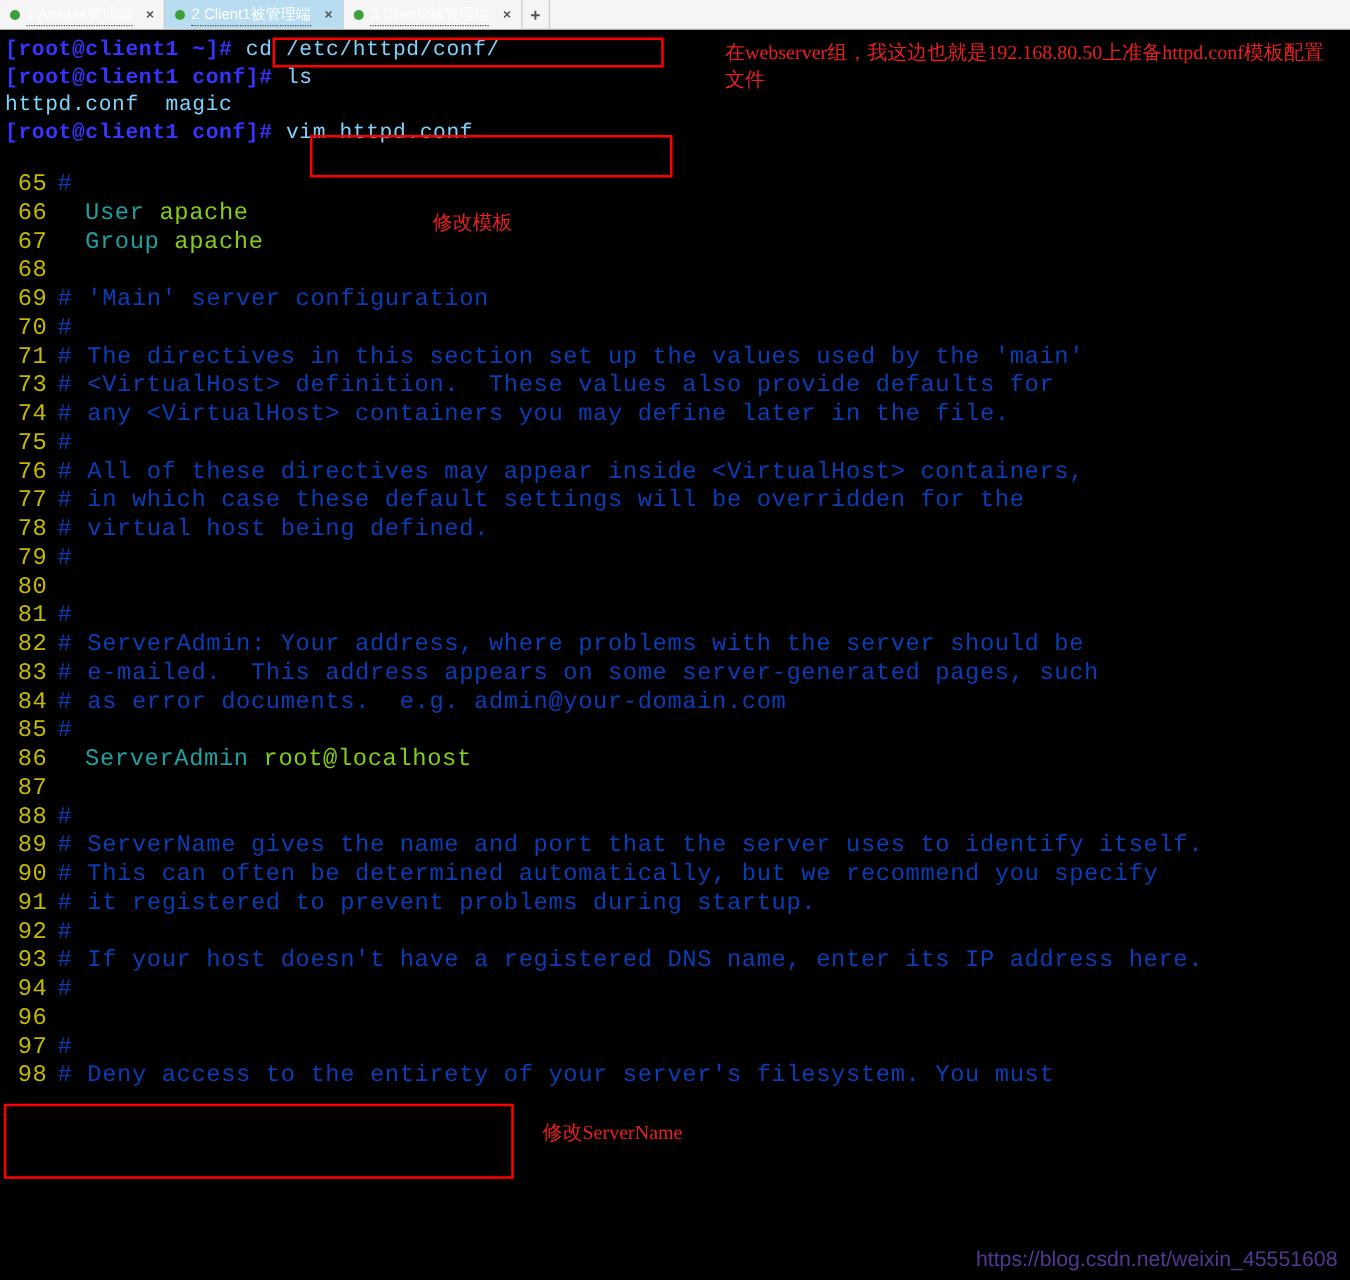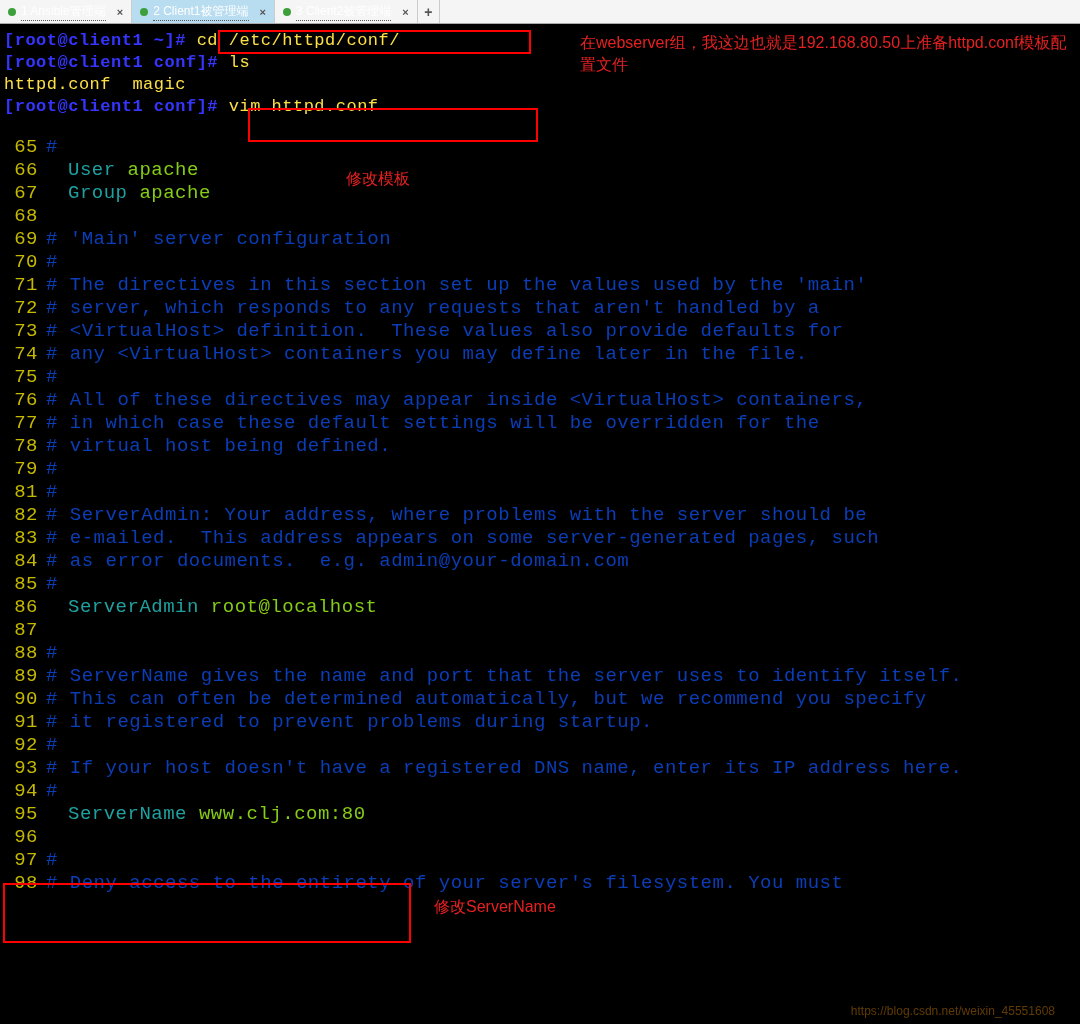--- a/index.html
+++ b/index.html
@@ -42,50 +42,50 @@
     background:#000;
     padding:6px 4px;
     font-family:"Consolas","Courier New",monospace;
     font-size:17px;
     line-height:22px;
     letter-spacing:0.5px;
     position:relative;
   }
   .term-line { white-space:pre; }
   .prompt-blue { color:#3535ff; font-weight:bold; }
-  .white { color:#fde047; }
+  .white { color:#7dd3fc; }
   .editor {
     margin-top:18px;
   }
   .ed-line {
     display:flex;
     white-space:pre;
     line-height:23px;
     font-size:19px;
   }
   .ln { width:34px;text-align:right;color:#c5b900;margin-right:8px; }
   .cmt { color:#0b3db7; }
   .kw  { color:#1fa09f;margin-left:22px; }
   .txt { color:#84cc16; }
   
   .box1 { position:absolute; left:218px; top:30px; width:313px; height:24px; border:2px solid #f00; }
   .box2 { position:absolute; left:248px; top:108px; width:290px; height:34px; border:2px solid #f00; }
   .box3 { position:absolute; left:3px;   top:883px; width:408px; height:60px; border:2px solid #f00; }
   
-  .anno { position:absolute; color:#e62020; font-family:Liberation Sans, sans-serif; font-size:16px; line-height:22px; }
+  .anno { position:absolute; color:#e62020; font-family:Liberation Serif, serif; font-size:16px; line-height:22px; }
   .anno1 { left:580px; top:32px; width:490px; }
   .anno2 { left:346px; top:168px; }
   .anno3 { left:434px; top:896px; }
   .watermark {
     position:absolute;
-    right:25px;
+    right:10px;
     bottom:6px;
-    color:#a16207;
+    color:#8b5cf6;
     font-family:Arial,sans-serif;
-    font-size:12px;
+    font-size:17px;
     opacity:0.6;
   }
 </style>
 </head>
 <body>
 
 <div class="tab-bar" id="tabbar">
     <div class="tab">
       <span class="dot"></span>
       <span class="tab-label">1 Ansible管理端</span>
@@ -112,43 +112,42 @@
       <div class="term-line"><span class="prompt-blue">[</span><span class="prompt-blue">root@client1</span><span class="prompt-blue"> conf</span><span class="prompt-blue">]</span><span class="prompt-blue">#</span><span class="white"> vim httpd.conf</span></div>
     </div>
   <div class="editor" id="editor">
       <div class="ed-line"><span class="ln">65</span><span><span class="cmt">#</span></span></div>
       <div class="ed-line"><span class="ln">66</span><span><span class="kw">User</span><span class="txt"> apache</span></span></div>
       <div class="ed-line"><span class="ln">67</span><span><span class="kw">Group</span><span class="txt"> apache</span></span></div>
       <div class="ed-line"><span class="ln">68</span><span></span></div>
       <div class="ed-line"><span class="ln">69</span><span><span class="cmt"># 'Main' server configuration</span></span></div>
       <div class="ed-line"><span class="ln">70</span><span><span class="cmt">#</span></span></div>
       <div class="ed-line"><span class="ln">71</span><span><span class="cmt"># The directives in this section set up the values used by the 'main'</span></span></div>
-      <div class="ed-line"><span class="ln">72</span><span><span class="cmt"># server, which responds to any requests that aren't handled by a</span></span></div>
       <div class="ed-line"><span class="ln">73</span><span><span class="cmt"># &lt;VirtualHost&gt; definition.  These values also provide defaults for</span></span></div>
       <div class="ed-line"><span class="ln">74</span><span><span class="cmt"># any &lt;VirtualHost&gt; containers you may define later in the file.</span></span></div>
       <div class="ed-line"><span class="ln">75</span><span><span class="cmt">#</span></span></div>
       <div class="ed-line"><span class="ln">76</span><span><span class="cmt"># All of these directives may appear inside &lt;VirtualHost&gt; containers,</span></span></div>
       <div class="ed-line"><span class="ln">77</span><span><span class="cmt"># in which case these default settings will be overridden for the</span></span></div>
       <div class="ed-line"><span class="ln">78</span><span><span class="cmt"># virtual host being defined.</span></span></div>
       <div class="ed-line"><span class="ln">79</span><span><span class="cmt">#</span></span></div>
+      <div class="ed-line"><span class="ln">80</span><span></span></div>
       <div class="ed-line"><span class="ln">81</span><span><span class="cmt">#</span></span></div>
       <div class="ed-line"><span class="ln">82</span><span><span class="cmt"># ServerAdmin: Your address, where problems with the server should be</span></span></div>
       <div class="ed-line"><span class="ln">83</span><span><span class="cmt"># e-mailed.  This address appears on some server-generated pages, such</span></span></div>
       <div class="ed-line"><span class="ln">84</span><span><span class="cmt"># as error documents.  e.g. admin@your-domain.com</span></span></div>
       <div class="ed-line"><span class="ln">85</span><span><span class="cmt">#</span></span></div>
       <div class="ed-line"><span class="ln">86</span><span><span class="kw">ServerAdmin</span><span class="txt"> root@localhost</span></span></div>
       <div class="ed-line"><span class="ln">87</span><span></span></div>
       <div class="ed-line"><span class="ln">88</span><span><span class="cmt">#</span></span></div>
       <div class="ed-line"><span class="ln">89</span><span><span class="cmt"># ServerName gives the name and port that the server uses to identify itself.</span></span></div>
       <div class="ed-line"><span class="ln">90</span><span><span class="cmt"># This can often be determined automatically, but we recommend you specify</span></span></div>
       <div class="ed-line"><span class="ln">91</span><span><span class="cmt"># it registered to prevent problems during startup.</span></span></div>
       <div class="ed-line"><span class="ln">92</span><span><span class="cmt">#</span></span></div>
       <div class="ed-line"><span class="ln">93</span><span><span class="cmt"># If your host doesn't have a registered DNS name, enter its IP address here.</span></span></div>
       <div class="ed-line"><span class="ln">94</span><span><span class="cmt">#</span></span></div>
-      <div class="ed-line"><span class="ln">95</span><span><span class="kw">ServerName</span><span class="txt"> www.clj.com:80</span></span></div>
       <div class="ed-line"><span class="ln">96</span><span></span></div>
       <div class="ed-line"><span class="ln">97</span><span><span class="cmt">#</span></span></div>
       <div class="ed-line"><span class="ln">98</span><span><span class="cmt"># Deny access to the entirety of your server's filesystem. You must</span></span></div>
     </div>
 </div>
 
 <div class="box1"></div>
 <div class="box2"></div>
 <div class="box3"></div>
 

